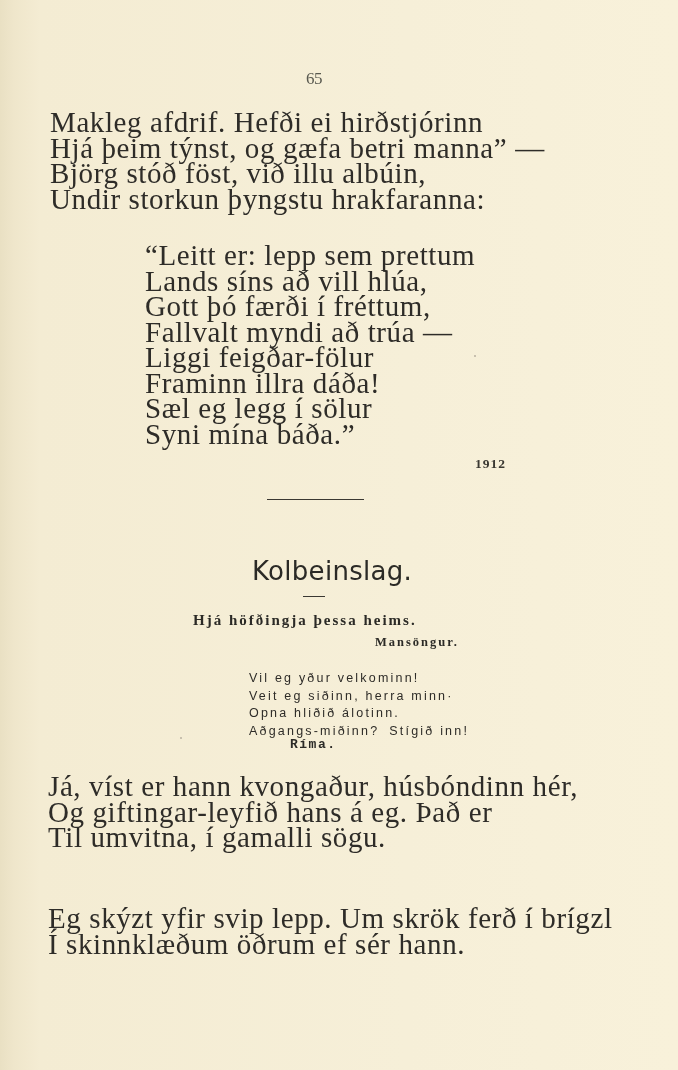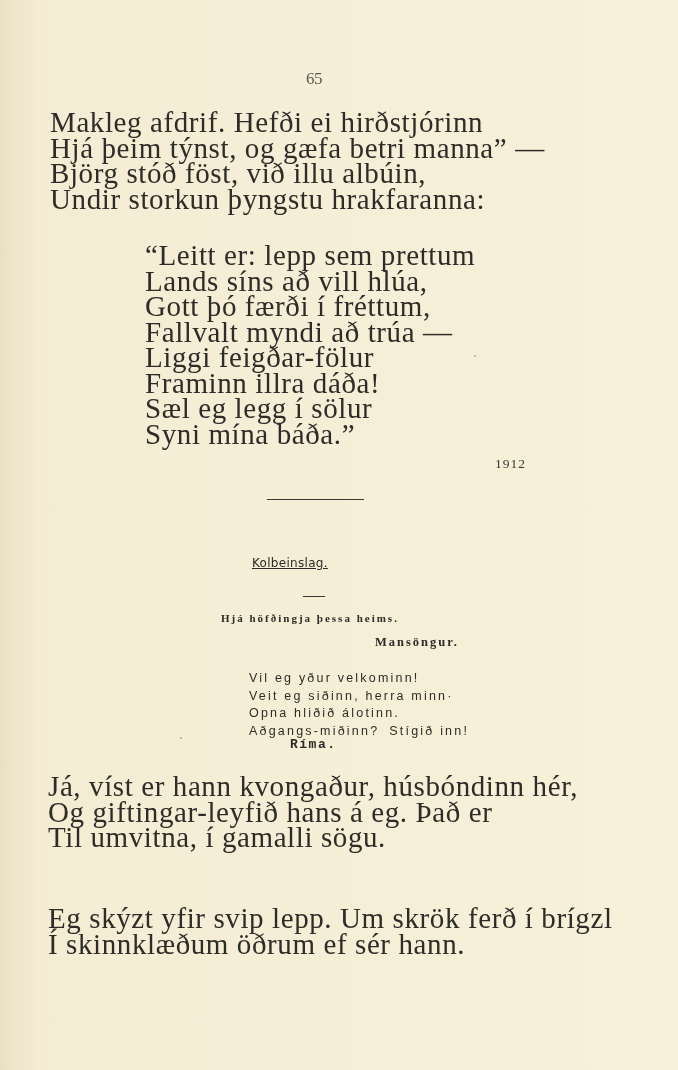--- a/index.html
+++ b/index.html
@@ -44,62 +44,59 @@
       color: #2e2c28;
       letter-spacing: 0.6px;
     }
     .stanza-1 { top: 110px; left: 50px; }
     .stanza-2 { top: 243px; left: 145px; }
     .date {
       position: absolute;
       top: 456px;
       left: 475px;
       font-family: "Liberation Serif", serif;
-      font-weight: normal;
+      font-weight: bold;
       font-size: 13.5px;
       color: #3a3832;
       letter-spacing: 1px;
-      margin-left: 20px;
     }
     .rule-long {
       position: absolute;
       top: 499px;
       left: 267px;
       width: 97px;
       height: 0;
       border-top: 1.5px solid #3a3832;
     }
     .section-title {
       position: absolute;
       top: 556px;
       left: 252px;
       font-family: "DejaVu Sans", "Liberation Sans", sans-serif;
-      font-size: 12px;
+      font-size: 26px;
       color: #2b2a26;
       letter-spacing: 0.3px;
-      text-decoration: underline;
     }
     .rule-short {
       position: absolute;
       top: 596px;
       left: 303px;
       width: 22px;
       height: 0;
       border-top: 1.5px solid #3a3832;
     }
     .small-heading {
       position: absolute;
       top: 612px;
       left: 193px;
       font-family: "Liberation Serif", serif;
       font-weight: bold;
-      font-size: 11px;
+      font-size: 15px;
       letter-spacing: 2px;
       color: #2b2a26;
-      margin-left: 28px;
     }
     .sub-heading-1 {
       position: absolute;
       top: 635px;
       left: 375px;
       font-family: "Liberation Serif", serif;
       font-weight: bold;
       font-size: 12.5px;
       letter-spacing: 2px;
       color: #2b2a26;

